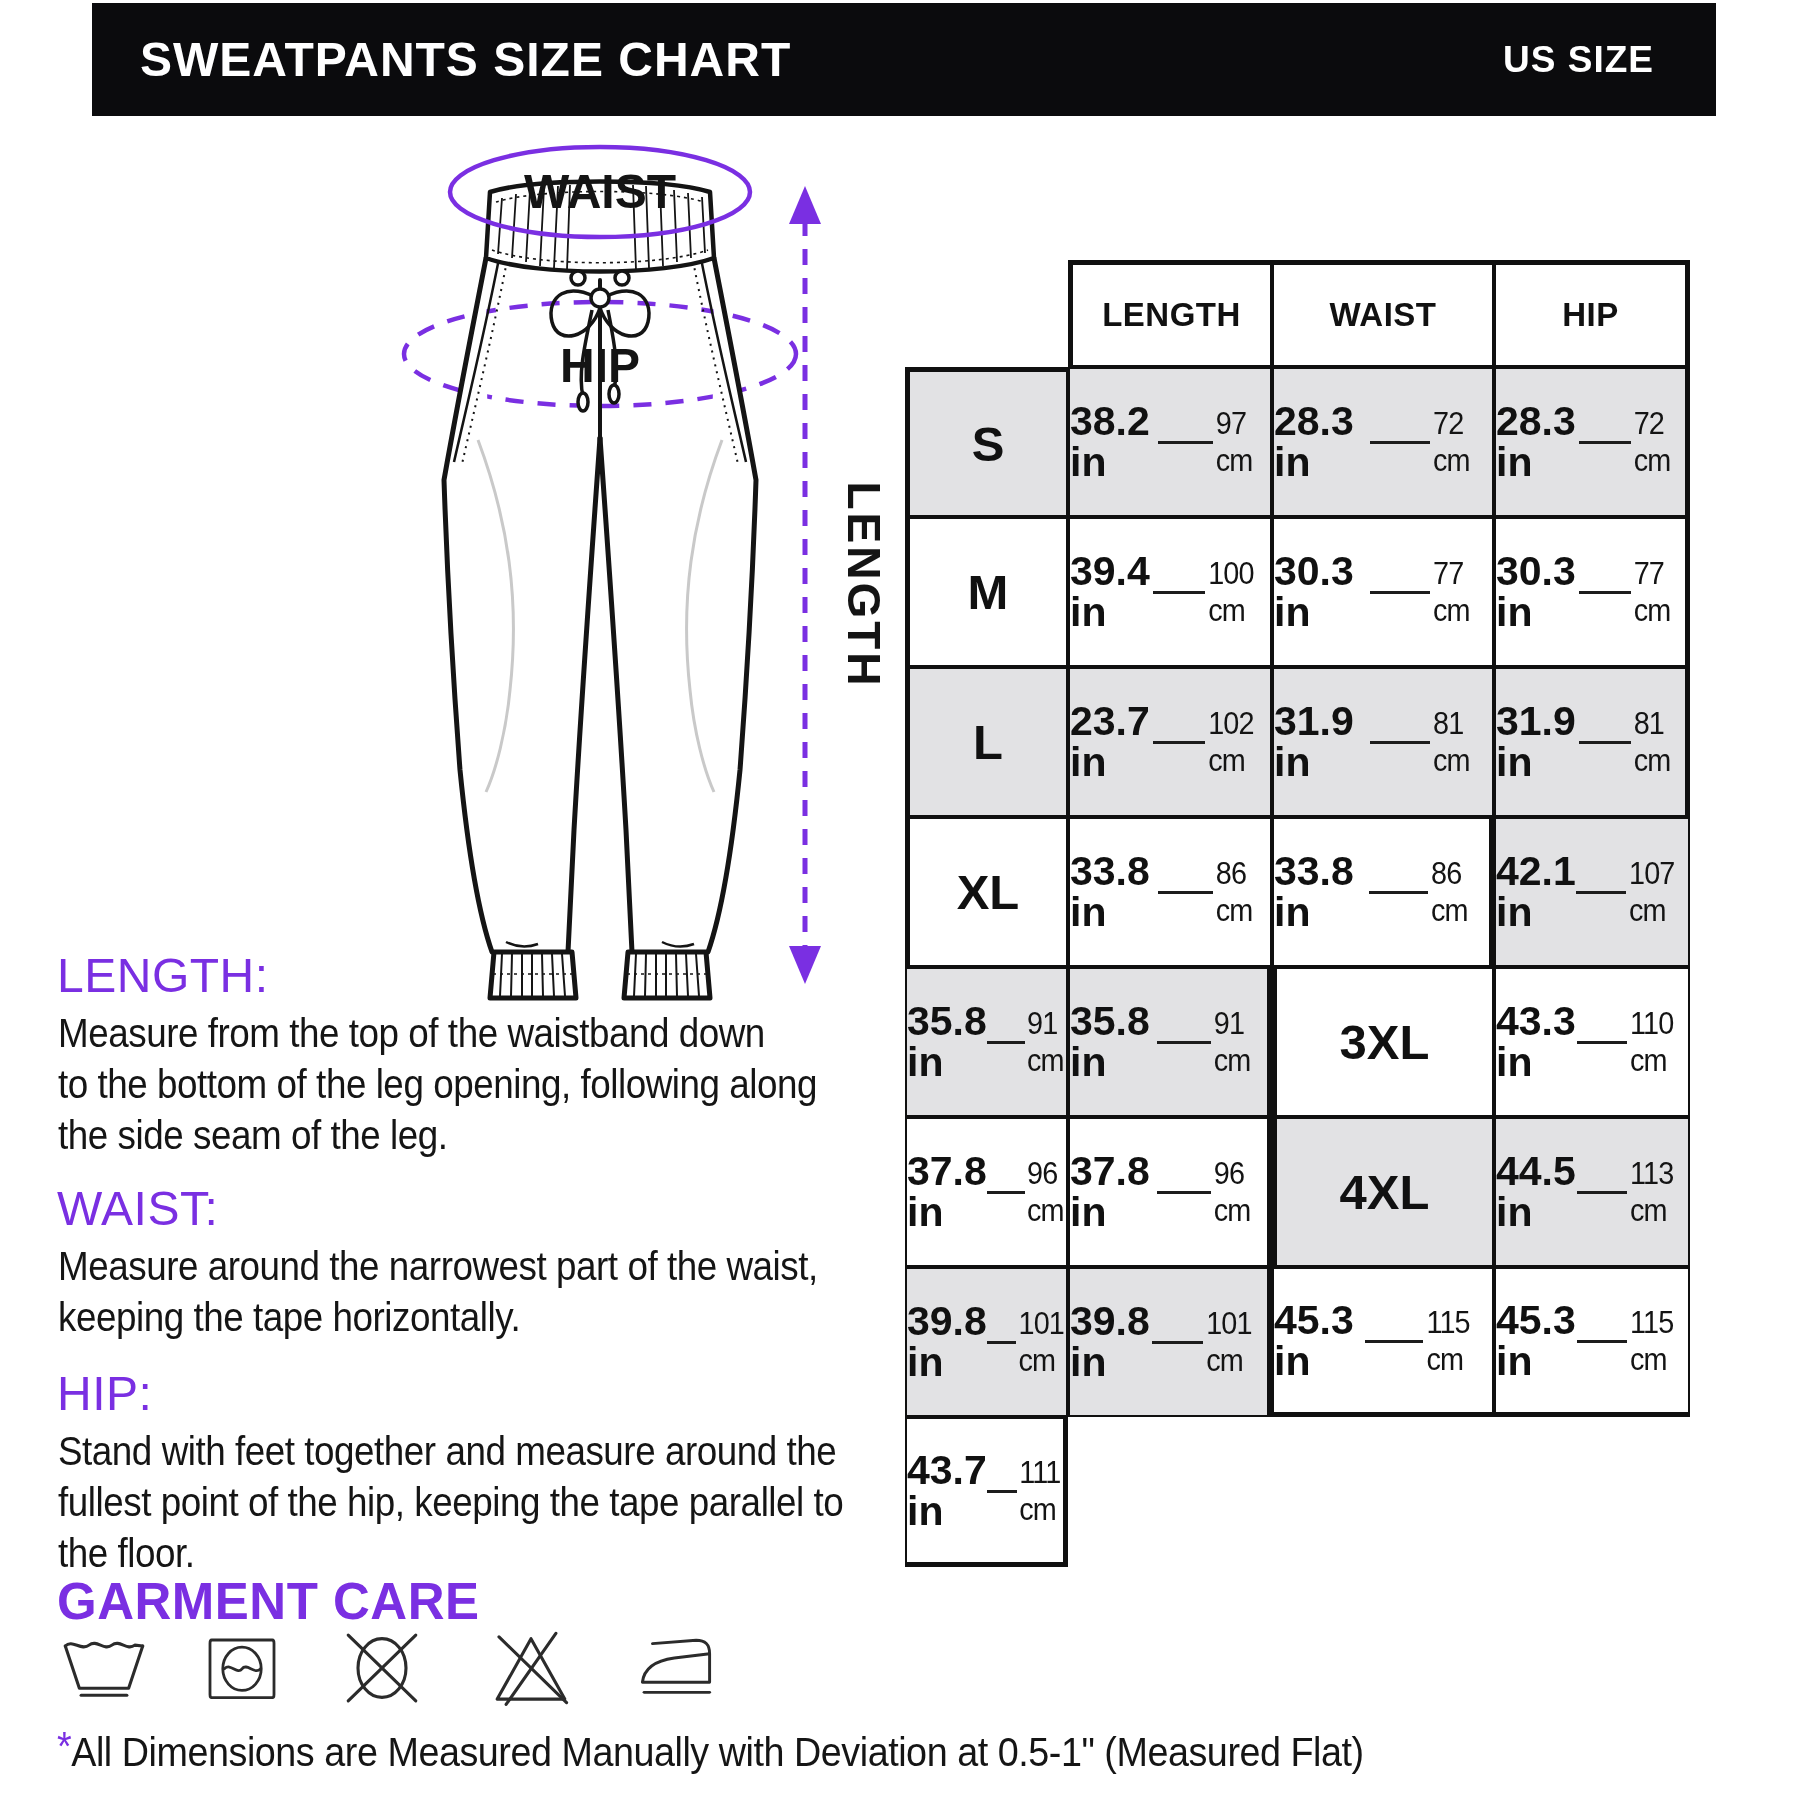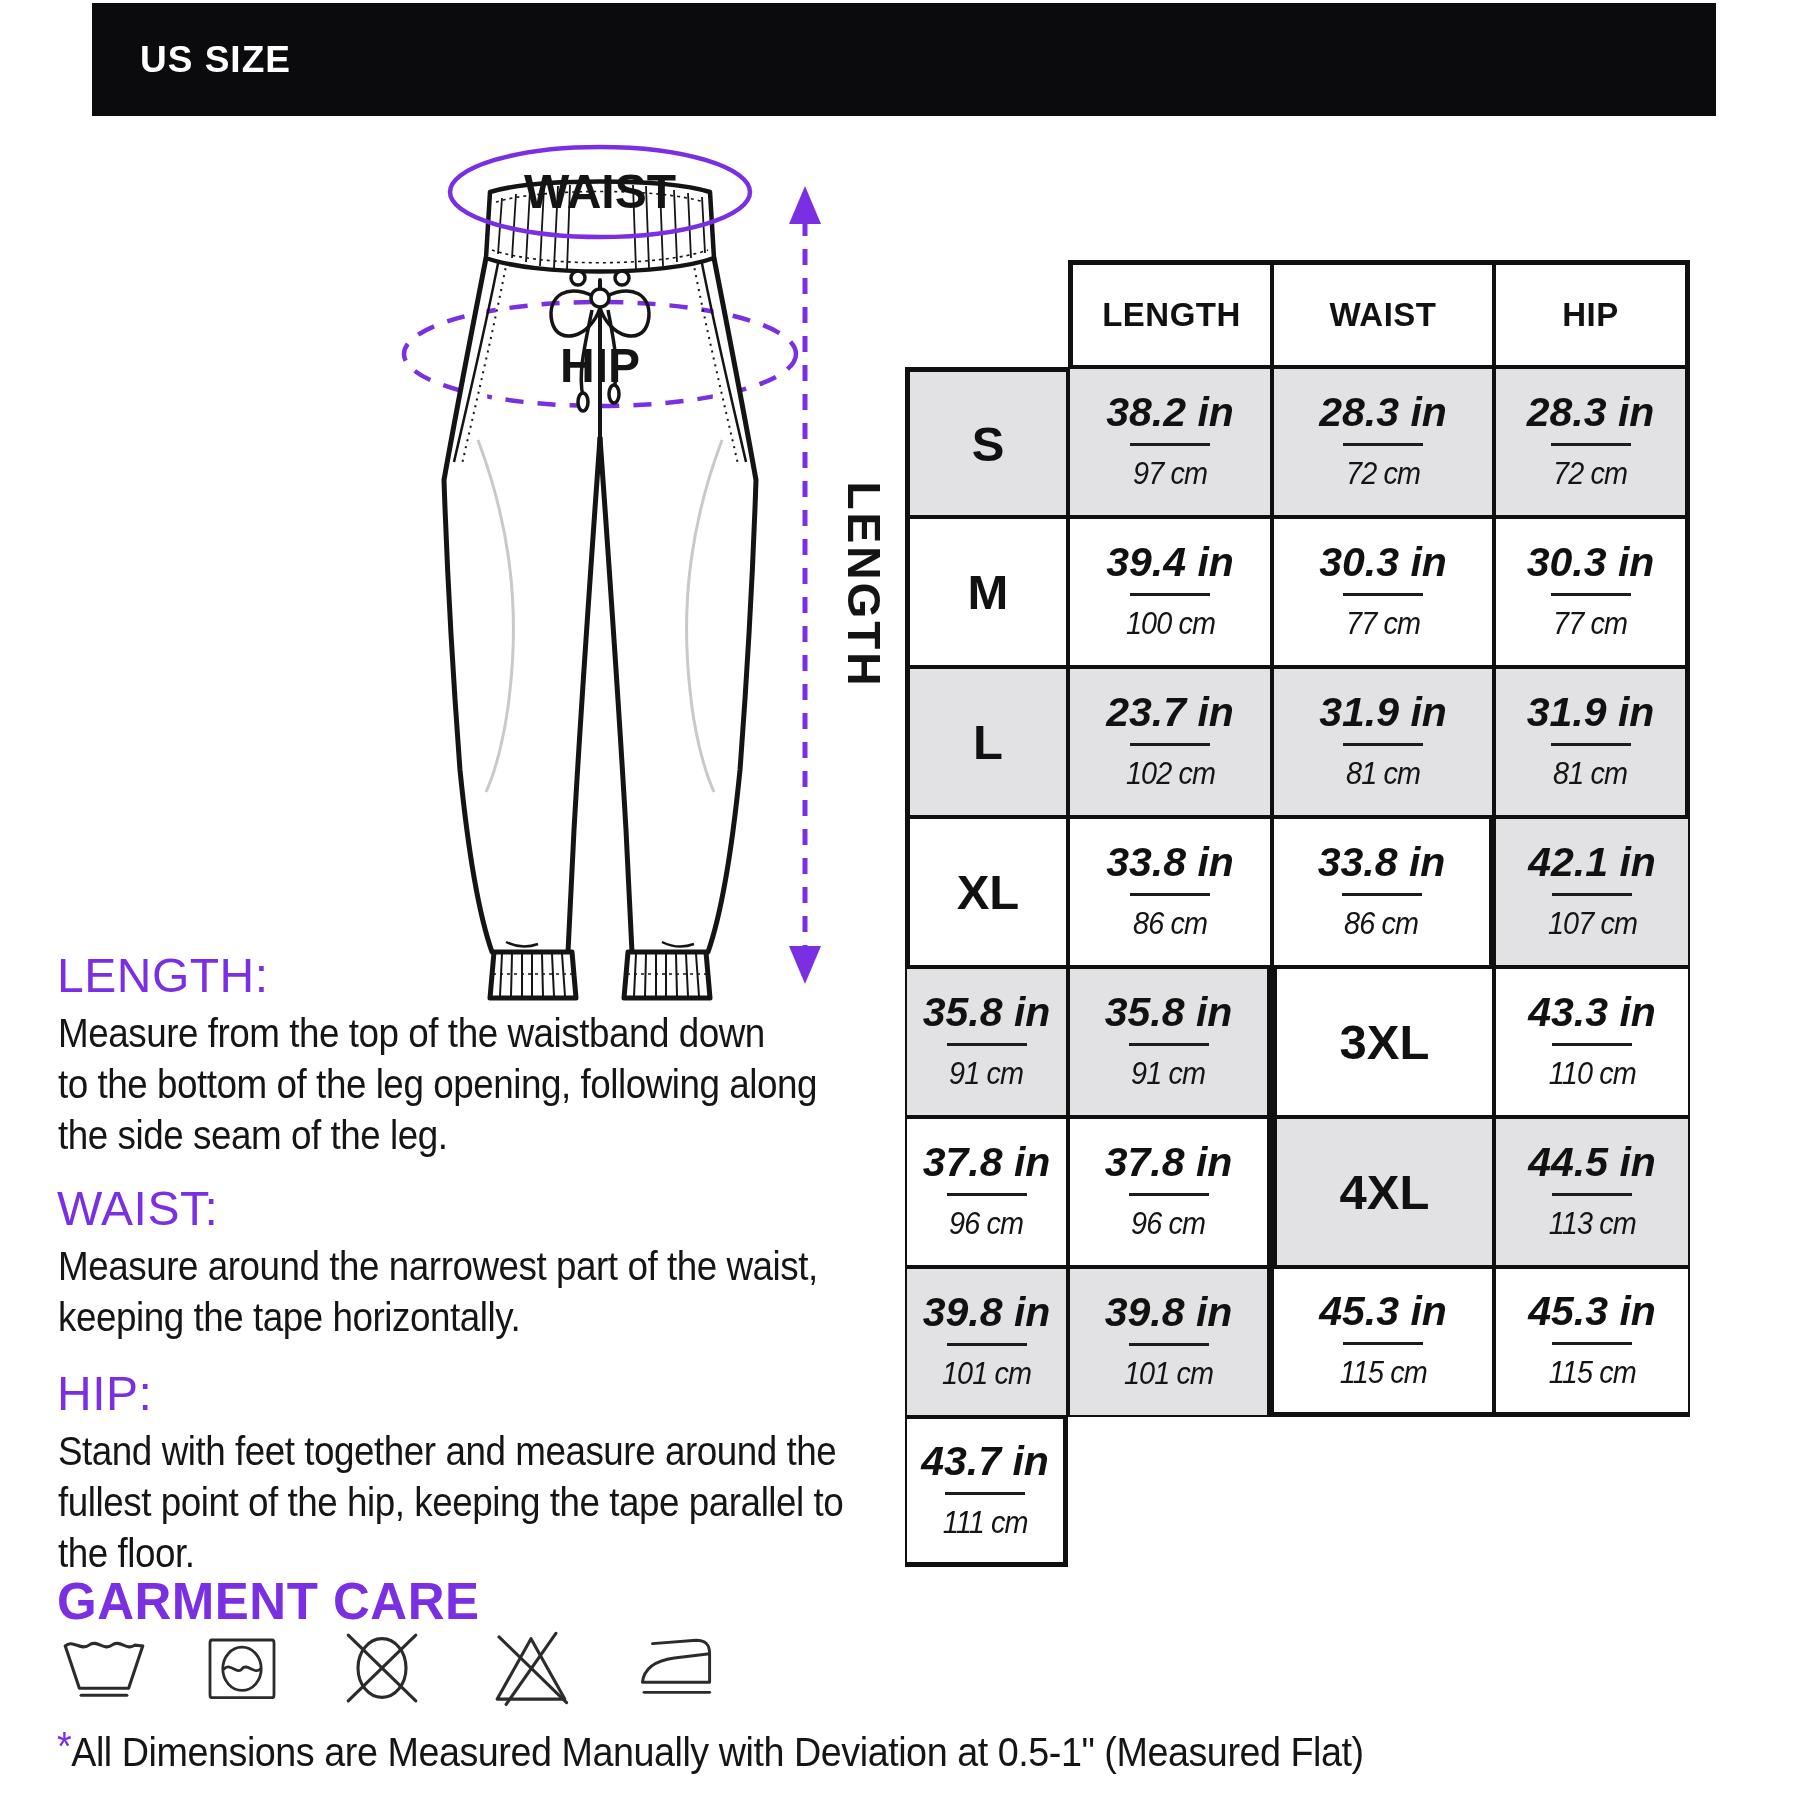--- a/index.html
+++ b/index.html
@@ -21,21 +21,21 @@
   .size-table{position:absolute;left:905px;top:260px;display:grid;
               grid-template-columns:163px 204px 222px 196px;
               grid-template-rows:107px repeat(8,150px);}
   .st-cell{border:2px solid var(--line);background:#fff;display:flex;align-items:center;
            justify-content:center;box-sizing:border-box;}
   .st-cell.corner{border:none;background:transparent;}
   .st-cell.alt{background:var(--alt);}
   .bt5{border-top-width:5px}.bb5{border-bottom-width:5px}.bl5{border-left-width:5px}.br5{border-right-width:5px}
   .st-cell.head{font-size:33px;font-weight:bold;letter-spacing:.5px;}
   .st-cell.size{font-size:49px;font-weight:bold;}
-  .st-cell.val{flex-direction:column;font-style:italic;}
+  .st-cell.val{flex-direction:row;}
   .st-cell.val .in{font-size:41px;font-weight:bold;line-height:1;}
   .st-cell.val .bar{width:80px;height:3px;background:#1c1c1c;margin:10px 0 9px;}
   .st-cell.val .cm{font-size:32px;color:#141414;display:inline-block;transform:scaleX(.9);letter-spacing:-1px;}
 
   
   .ins-head{position:absolute;left:57px;font-size:48px;font-weight:normal;color:var(--accent);letter-spacing:.5px;}
   .ins-body{position:absolute;left:58px;width:880px;font-size:40px;line-height:51px;color:#151515;
             white-space:pre-line;transform:scaleX(.92);transform-origin:0 0;letter-spacing:-.5px;}
   .care-head{position:absolute;left:57px;top:1572px;font-size:51px;font-weight:bold;color:var(--accent);letter-spacing:.5px;}
   .care-icons{position:absolute;left:60px;top:1628px;display:flex;align-items:flex-end;gap:54px;}
@@ -43,20 +43,21 @@
   .footnote{position:absolute;left:57px;top:1723px;width:1760px;font-size:41px;color:#151515;
             transform:scaleX(.92);transform-origin:0 0;letter-spacing:-.5px;}
   .footnote .ast{color:var(--accent);vertical-align:6px;}
 </style>
 </head>
 <body>
 
 <div class="page" style="--accent: #7A2FE2; --line: #101010; --alt: #E2E2E4; --bar: #0B0B0D;">
 
   <div class="topbar">
+    <span class="title">SWEATPANTS SIZE CHART</span>
     <span class="region">US SIZE</span>
   </div>
 
   <svg class="diagram" viewBox="0 0 530 900" fill="none">
 
     <ellipse cx="244" cy="224" rx="196" ry="52" stroke="var(--accent)" stroke-width="4.5" stroke-dasharray="18 14" fill="none"></ellipse>
 
     <g stroke="#141414" stroke-width="5" stroke-linecap="round" stroke-linejoin="round" fill="#ffffff">
       <path d="M130,128 C120,180 104,260 88,350 C92,470 98,560 104,640 C112,720 122,782 136,822"></path>
       <path d="M358,128 C368,180 384,260 400,350 C396,470 390,560 384,640 C376,720 366,782 352,822"></path>

